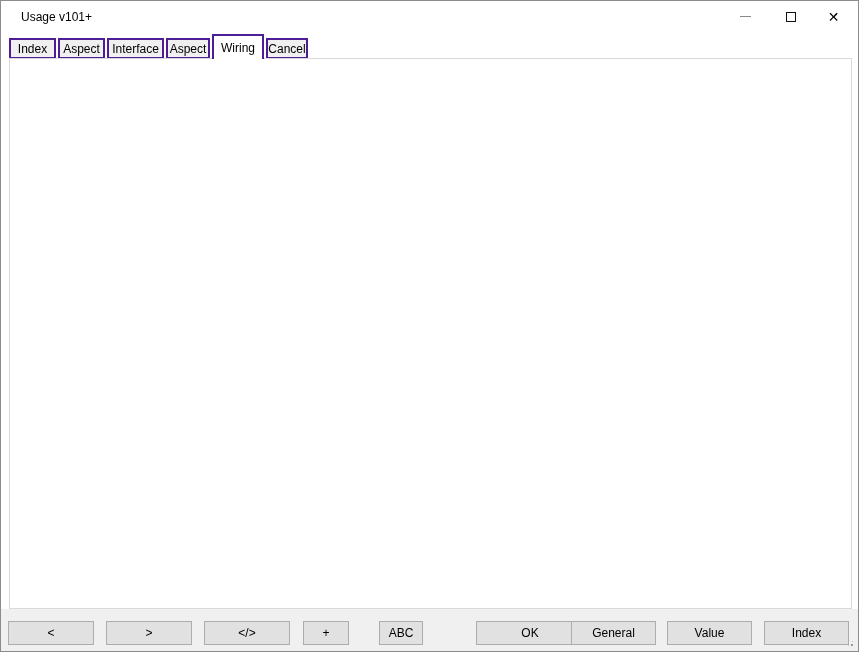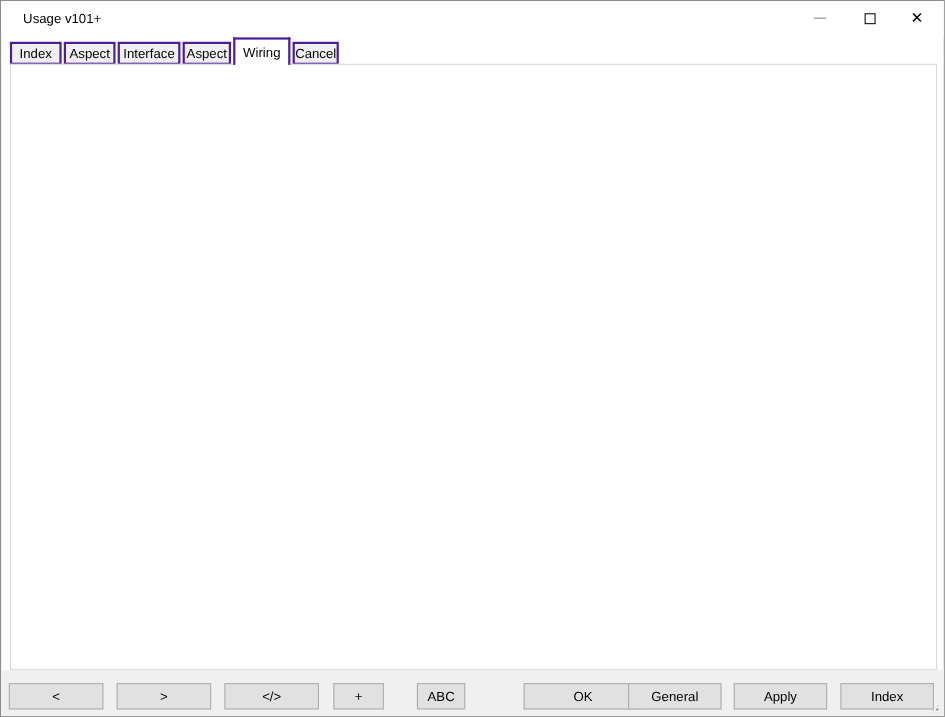--- a/index.html
+++ b/index.html
@@ -398,16 +398,16 @@
   <input class="textinput" style="left: 103px; top: 494px; width: 740px; height: 24px;" value="">
 
   <div class="footerbg"></div>
   <div class="btn" style="left:7px;width:86px;">&lt;</div>
   <div class="btn" style="left:105px;width:86px;">&gt;</div>
   <div class="btn" style="left:203px;width:86px;">&lt;/&gt;</div>
   <div class="btn" style="left:302px;width:46px;">+</div>
   <div class="btn" style="left:362px;width:44px;margin-left:16px;">ABC</div>
   <div class="btn" style="left:475px;width:108px;">OK</div>
   <div class="btn" style="left:570px;width:85px;">General</div>
-  <div class="btn" style="left:666px;width:85px;">Apply</div>
+  <div class="btn" style="left:666px;width:85px;">Value</div>
   <div class="btn" style="left:763px;width:85px;">Index</div>
   <div class="grip"></div>
 </div>
 
 </body></html>

